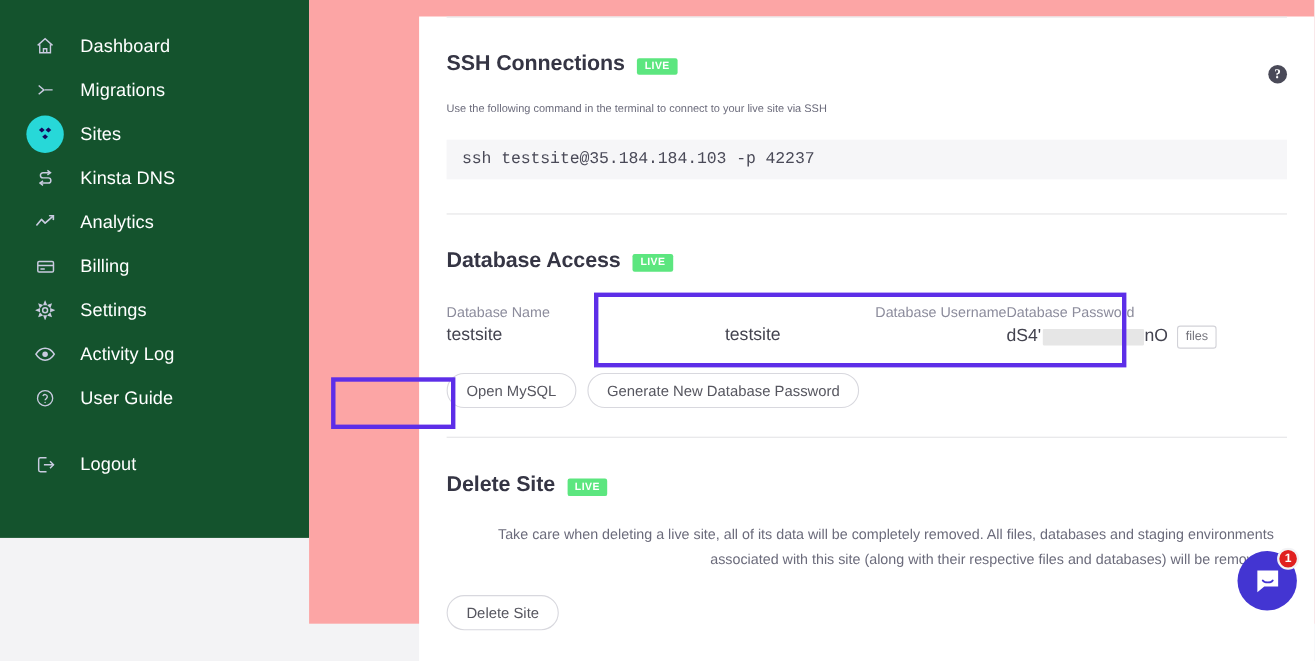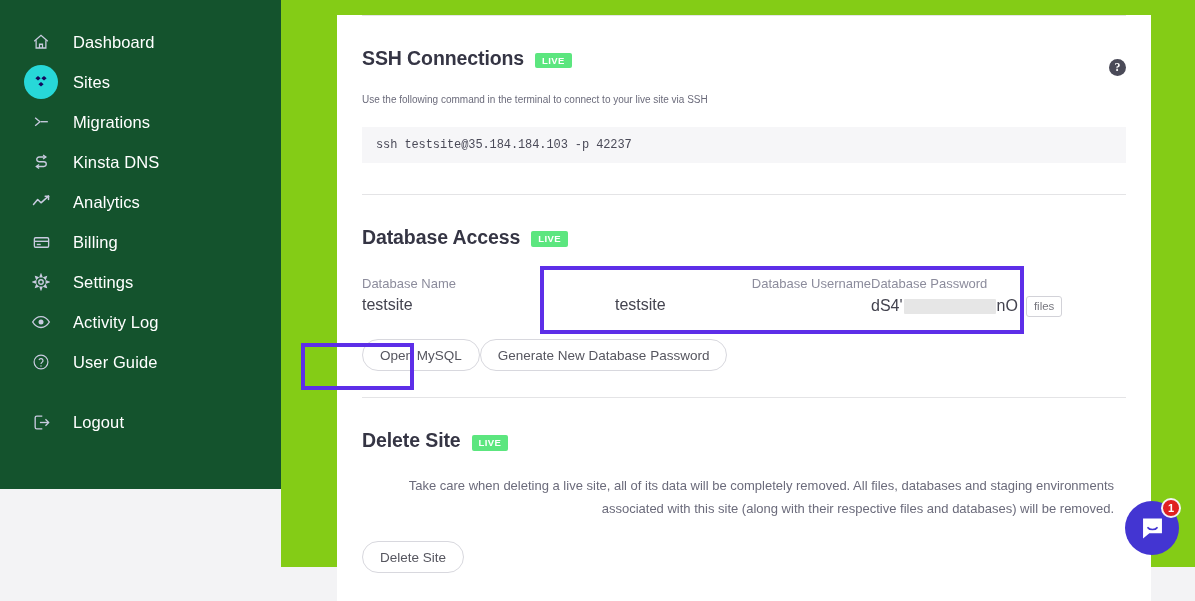--- a/index.html
+++ b/index.html
@@ -43,23 +43,23 @@
     background: #27d8d8;
     border-radius: 50%;
     color: #14095e;
   }
   .nav-spacer { height: 20px; }
 
   
   #main {
     flex: 1 1 auto;
     position: relative;
-    background: #84cc16;
+    background: #fca5a5;
     height: 567px;
-    padding-left: 56px;
+    padding-left: 100px;
   }
   #card {
     position: relative;
     background: #ffffff;
     width: 814px;
     height: 595px;
     padding: 0 25px;
   }
   .hr {
     height: 1px; background: #e4e4e6;
@@ -111,21 +111,21 @@
     margin-top: 22px;
     line-height: 1.55;
   }
   .code-block {
     margin-top: 19px;
     background: #f6f6f8;
     height: 36px;
     display: flex; align-items: center;
     padding-left: 14px;
     font-family: "Liberation Mono", monospace;
-    font-size: 12px;
+    font-size: 15px;
     color: #4a4a58;
     letter-spacing: -.1px;
   }
 
   
   .db-grid {
     display: flex;
     margin-top: 27px;
   }
   .db-col { width: 253px; }
@@ -152,21 +152,21 @@
     border: 1px solid #d2d2d8;
     border-radius: 3px;
     font-size: 11.5px;
     color: #77777f;
     padding: 3px 7px;
     background: #fff;
     cursor: pointer;
     line-height: 1.2;
   }
 
-  .btn-row { margin-top: 22px; display: flex; }
+  .btn-row { margin-top: 22px; display: flex; gap: 10px; }
   .btn {
     border: 1px solid #d8d8de;
     border-radius: 18px;
     background: #ffffff;
     color: #56565f;
     font-size: 13.5px;
     height: 32px;
     padding: 0 17px;
     cursor: pointer;
     font-family: "Liberation Sans", sans-serif;
@@ -224,39 +224,39 @@
       <span class="nav-icon">
         <svg width="18" height="18" viewBox="0 0 24 24" fill="none" stroke="currentColor" stroke-width="1.7">
             <path d="M3 11 L12 3 L21 11"></path>
             <path d="M5.5 9.5 V20 H18.5 V9.5"></path>
             <path d="M10 20 V15 H14 V20"></path>
           </svg>
       </span>
       <span class="nav-label">Dashboard</span>
     </div>
 
+    <div class="nav-item">
+      <span class="nav-icon">
+        <svg width="19" height="19" viewBox="0 0 24 24" fill="none" stroke="currentColor" stroke-width="1.7">
+            <path d="M4 6 L10 11 L4 16"></path>
+            <path d="M11 11 H20"></path>
+          </svg>
+      </span>
+      <span class="nav-label">Migrations</span>
+    </div>
+
     <div class="nav-item active">
       <span class="nav-icon">
         <svg width="18" height="18" viewBox="0 0 24 24" fill="currentColor">
             <path d="M8 4 L11.5 7 L8 10 L4.5 7 Z"></path>
             <path d="M16 4 L19.5 7 L16 10 L12.5 7 Z"></path>
             <path d="M12 12 L15.5 15 L12 18 L8.5 15 Z"></path>
           </svg>
       </span>
       <span class="nav-label">Sites</span>
-    </div>
-
-    <div class="nav-item">
-      <span class="nav-icon">
-        <svg width="19" height="19" viewBox="0 0 24 24" fill="none" stroke="currentColor" stroke-width="1.7">
-            <path d="M4 6 L10 11 L4 16"></path>
-            <path d="M11 11 H20"></path>
-          </svg>
-      </span>
-      <span class="nav-label">Migrations</span>
     </div>
 
     <div class="nav-item">
       <span class="nav-icon">
         <svg width="19" height="19" viewBox="0 0 24 24" fill="none" stroke="currentColor" stroke-width="1.7">
             <path d="M17 5 H9 a3 3 0 0 0 0 6 h6 a3 3 0 0 1 0 6 H6"></path>
             <path d="M14 2.5 L17.5 5 L14 7.5"></path>
             <path d="M9 14.5 L5.5 17 L9 19.5"></path>
           </svg>
       </span>

